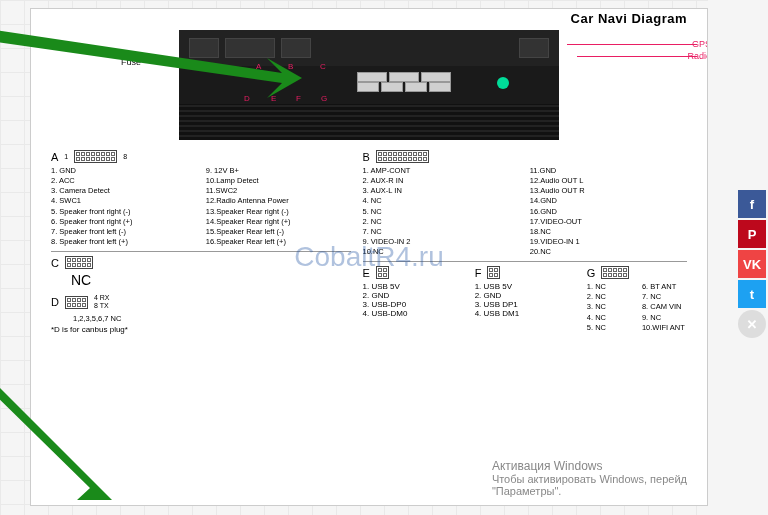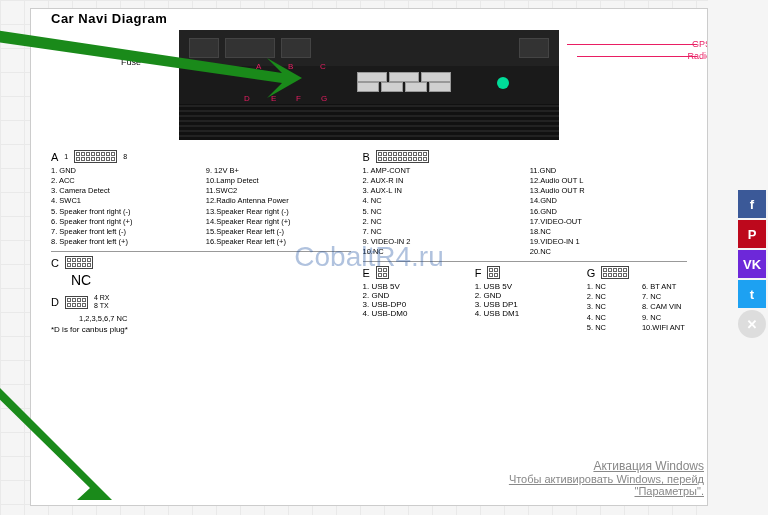--- a/index.html
+++ b/index.html
@@ -14,21 +14,21 @@
   .main-content {
     background: #fff;
     margin: 8px 60px 8px 30px;
     height: 498px;
     border: 1px solid #ccc;
     position: relative;
     padding: 2px 20px 8px 20px;
     overflow: hidden;
   }
   .title {
-    text-align: left;
+    text-align: right;
     font-weight: bold;
     font-size: 13px;
     letter-spacing: 0.5px;
     margin-bottom: 4px;
   }
   .nav-unit {
     width: 380px;
     height: 110px;
     background: #1a1a1a;
     margin: 0 auto 10px;
@@ -116,29 +116,28 @@
     width:30px;
     display:flex; flex-direction:column; gap:2px;
   }
   .social div {
     width:28px; height:28px;
     color:#fff;
     display:flex; align-items:center; justify-content:center;
     font-size:13px; font-weight:bold;
     cursor:pointer;
   }
-  .fb{background:#3b5998;} .pi{background:#bd081c;} .vk{background:#6d28d9;}
+  .fb{background:#3b5998;} .pi{background:#bd081c;} .vk{background:#ef4444;}
   .tw{background:#1da1f2;} .xx{background:#ddd;border-radius:50%;color:#888;font-weight:normal;}
 
   .activation {
     position:absolute;
-    right:64px; bottom:18px;
+    right:81px; bottom:18px;
     font-size:11px; color:#888;
-    text-align:right;
-    text-decoration:underline;
+    text-align:left;
   }
   .activation .t1{font-size:12px;}
   .grid-bg {
     position:absolute; left:0; top:0; right:60px; bottom:0;
     background-image:
       linear-gradient(#e9e9e9 1px,transparent 1px),
       linear-gradient(90deg,#e9e9e9 1px,transparent 1px);
     background-size:24px 24px;
     z-index:-1;
   }
@@ -266,21 +265,21 @@
             <span></span>
               <span></span>
               <span></span>
               <span></span>
           </div>
           <div style="font-size:7px;line-height:1.2">
             <div>4 RX</div>
             <div>8 TX</div>
           </div>
         </div>
-        <div style="font-size:7.5px;margin-left:28px">1,2,3,5,6,7 NC</div>
+        <div style="font-size:7.5px;margin-left:22px">1,2,3,5,6,7 NC</div>
         <div class="footnote">*D is for canbus plug*</div>
       </div>
     </div>
 
     <div class="col-right">
       <div class="sect">
         <div class="sect-head">
           <span class="sect-letter">B</span>
           <div class="conn-shape" style="grid-template-columns:repeat(10,1fr)">
             <span></span>

